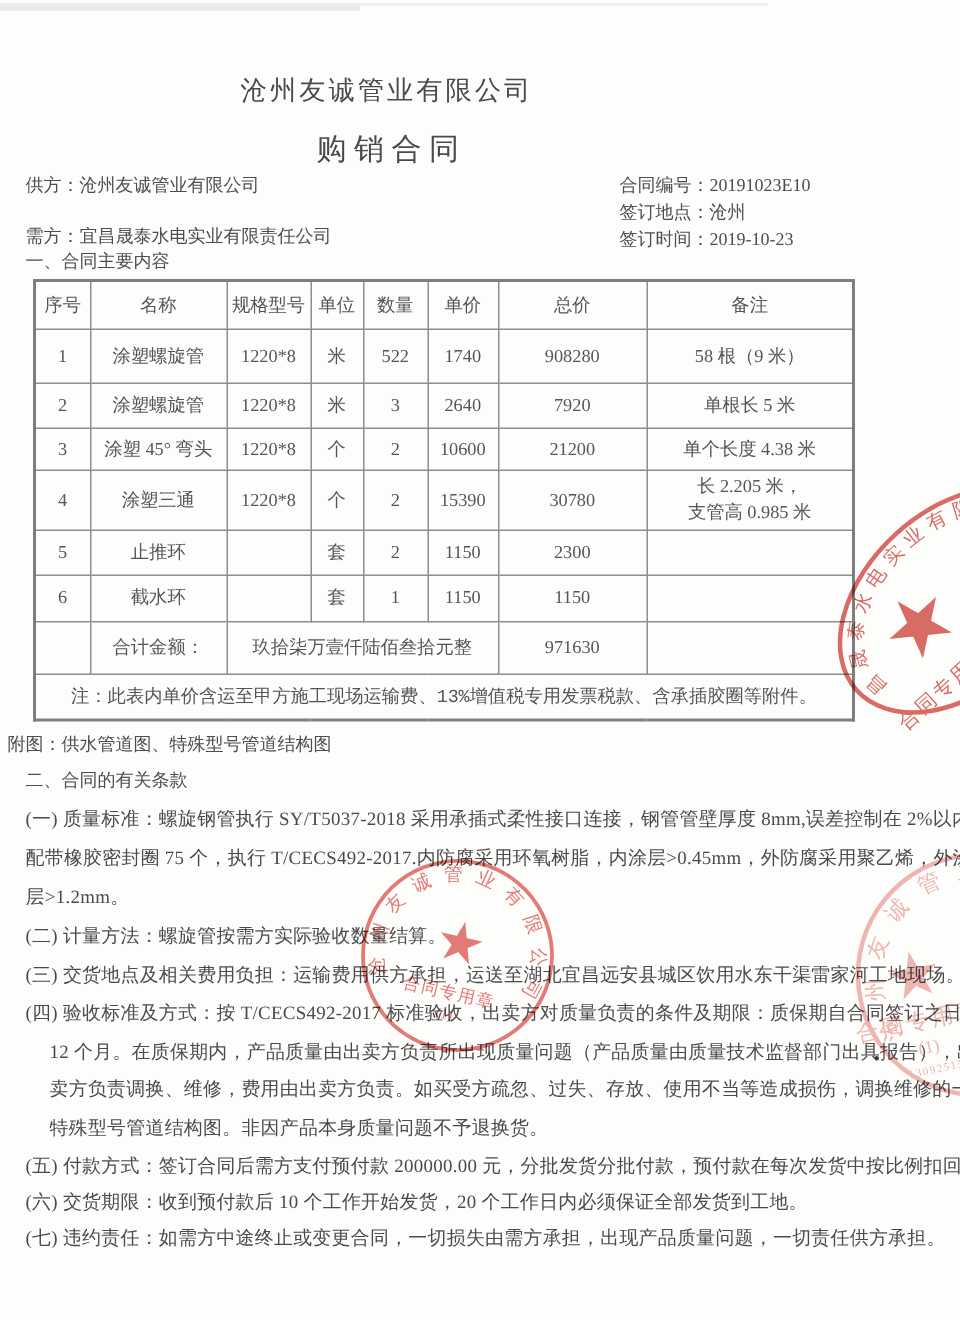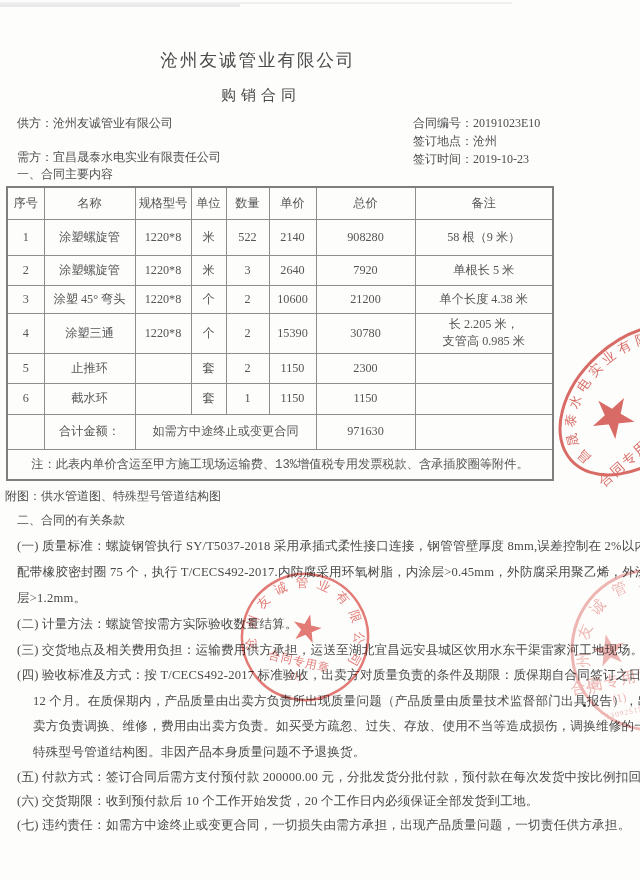--- a/index.html
+++ b/index.html
@@ -3,24 +3,24 @@
 <meta charset="utf-8">
 <style>
   html,body{margin:0;padding:0;background:#e8e8e8;}
   .page{position:relative;width:640px;height:880px;background:#fdfdfc;overflow:hidden;
         font-family:"Liberation Serif","DejaVu Serif",serif;color:#474747;padding-left:10px;}
   .scan-edge1{position:absolute;top:2px;left:0;width:512px;height:2px;background:#efefef;}
   .scan-edge2{position:absolute;top:4px;left:0;width:240px;height:3px;background:#e9e9e9;}
   .title{position:absolute;top:48px;left:0;width:516px;text-align:center;
          font-size:17.5px;letter-spacing:2px;color:#4a4a4a;}
   .subtitle{position:absolute;top:86px;left:0;width:522px;text-align:center;
-         font-size:15px;letter-spacing:5px;color:#4a4a4a;}
+         font-size:20px;letter-spacing:5px;color:#4a4a4a;}
   .txt{position:absolute;white-space:nowrap;font-size:12px;color:#4d4d4d;}
   .clause{position:absolute;white-space:nowrap;font-size:12.6px;color:#4a4a4a;letter-spacing:0.2px;}
-  table.items{position:absolute;left:6px;top:186px;border-collapse:collapse;
+  table.items{position:absolute;left:22px;top:186px;border-collapse:collapse;
          border:2px solid #7e7e7e;table-layout:fixed;}
   table.items td,table.items th{border:1px solid #8d8d8d;font-size:12.2px;font-weight:normal;
          text-align:center;vertical-align:middle;color:#555;padding:0 2px;overflow:hidden;}
   td.note-cell{text-align:left;padding-left:3px;font-size:11.8px;color:#4d4d4d;font-family:Liberation Mono, monospace;}
   .stamp{position:absolute;mix-blend-mode:multiply;pointer-events:none;}
   .ink-dot{position:absolute;left:583px;top:704px;width:3px;height:3px;border-radius:50%;background:#3c3c3c;}
 </style>
 </head>
 <body>
 
@@ -61,21 +61,21 @@
       <th>单价</th>
       <th>总价</th>
       <th>备注</th>
     </tr>
     <tr style="height:36px;">
       <td>1</td>
       <td>涂塑螺旋管</td>
       <td>1220*8</td>
       <td>米</td>
       <td>522</td>
-      <td>2140</td>
+      <td>1740</td>
       <td>908280</td>
       <td>58 根（9 米）</td>
     </tr>
     <tr style="height:30px;">
       <td>2</td>
       <td>涂塑螺旋管</td>
       <td>1220*8</td>
       <td>米</td>
       <td>3</td>
       <td>2640</td>
@@ -121,21 +121,21 @@
       <td></td>
       <td>套</td>
       <td>1</td>
       <td>1150</td>
       <td>1150</td>
       <td></td>
     </tr>
     <tr style="height:35px;">
       <td></td>
       <td>合计金额：</td>
-      <td colspan="4">如需方中途终止或变更合同</td>
+      <td colspan="4">玖拾柒万壹仟陆佰叁拾元整</td>
       <td>971630</td>
       <td></td>
     </tr>
     <tr style="height:31px;">
       <td colspan="8" class="note-cell">注：此表内单价含运至甲方施工现场运输费、13%增值税专用发票税款、含承插胶圈等附件。</td>
     </tr>
   </tbody>
     </table>
 
   <div class="txt" style="left:5px;top:488px;">附图：供水管道图、特殊型号管道结构图</div>

